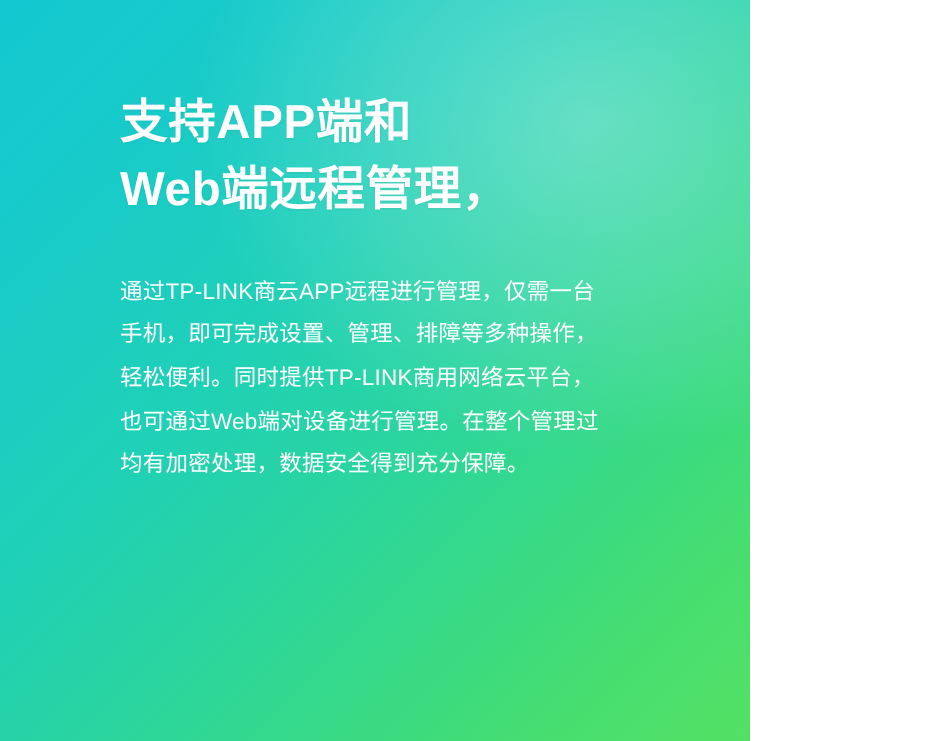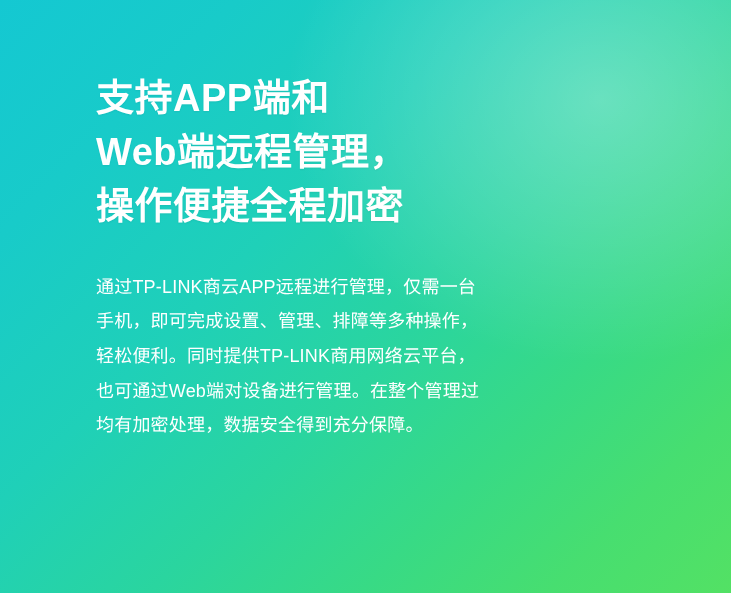--- a/index.html
+++ b/index.html
@@ -9,21 +9,21 @@
   }
   body {
     width: 750px;
     height: 593px;
     overflow: hidden;
     font-family: "Liberation Sans", "DejaVu Sans", sans-serif;
   }
 
   #promo-banner {
     position: relative;
-    width: 731px;
+    width: 600px;
     height: 593px;
     box-sizing: border-box;
     
     background:
       linear-gradient(135deg,
         #14c8d2 0%,
         #18cbc9 18%,
         #1fd0b8 38%,
         #2ad59f 56%,
         #38da85 72%,
@@ -82,21 +82,20 @@
 </style>
 </head>
 <body>
 
 <div id="promo-banner">
   <div class="content">
 
     <h1 class="headline">
       <span class="headline-line">支持APP端和</span>
       <span class="headline-line">Web端远程管理，</span>
-      <span class="headline-line">操作便捷全程加密</span>
     </h1>
 
     <p class="body-copy">
       <span class="body-line">通过TP-LINK商云APP远程进行管理，仅需一台</span>
       <span class="body-line">手机，即可完成设置、管理、排障等多种操作，</span>
       <span class="body-line">轻松便利。同时提供TP-LINK商用网络云平台，</span>
       <span class="body-line">也可通过Web端对设备进行管理。在整个管理过</span>
       <span class="body-line">均有加密处理，数据安全得到充分保障。</span>
     </p>
 

